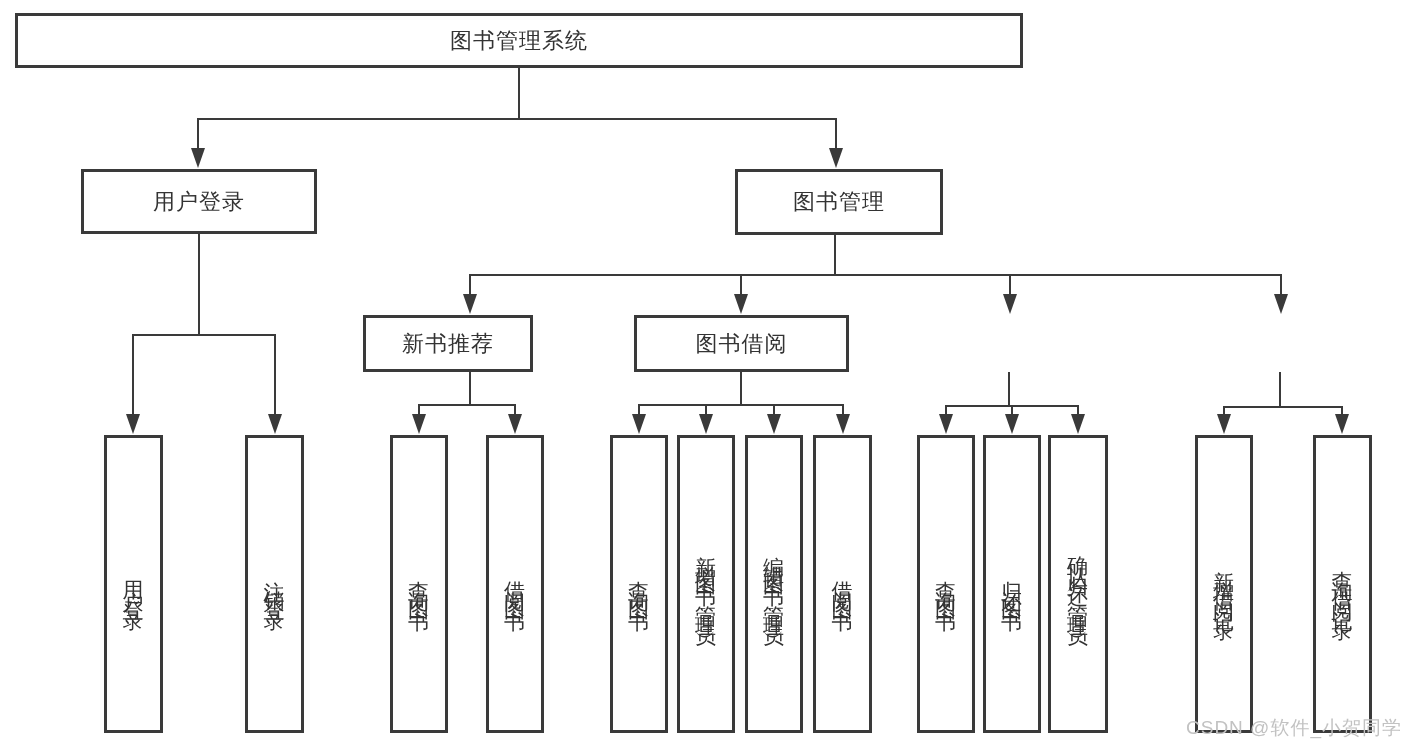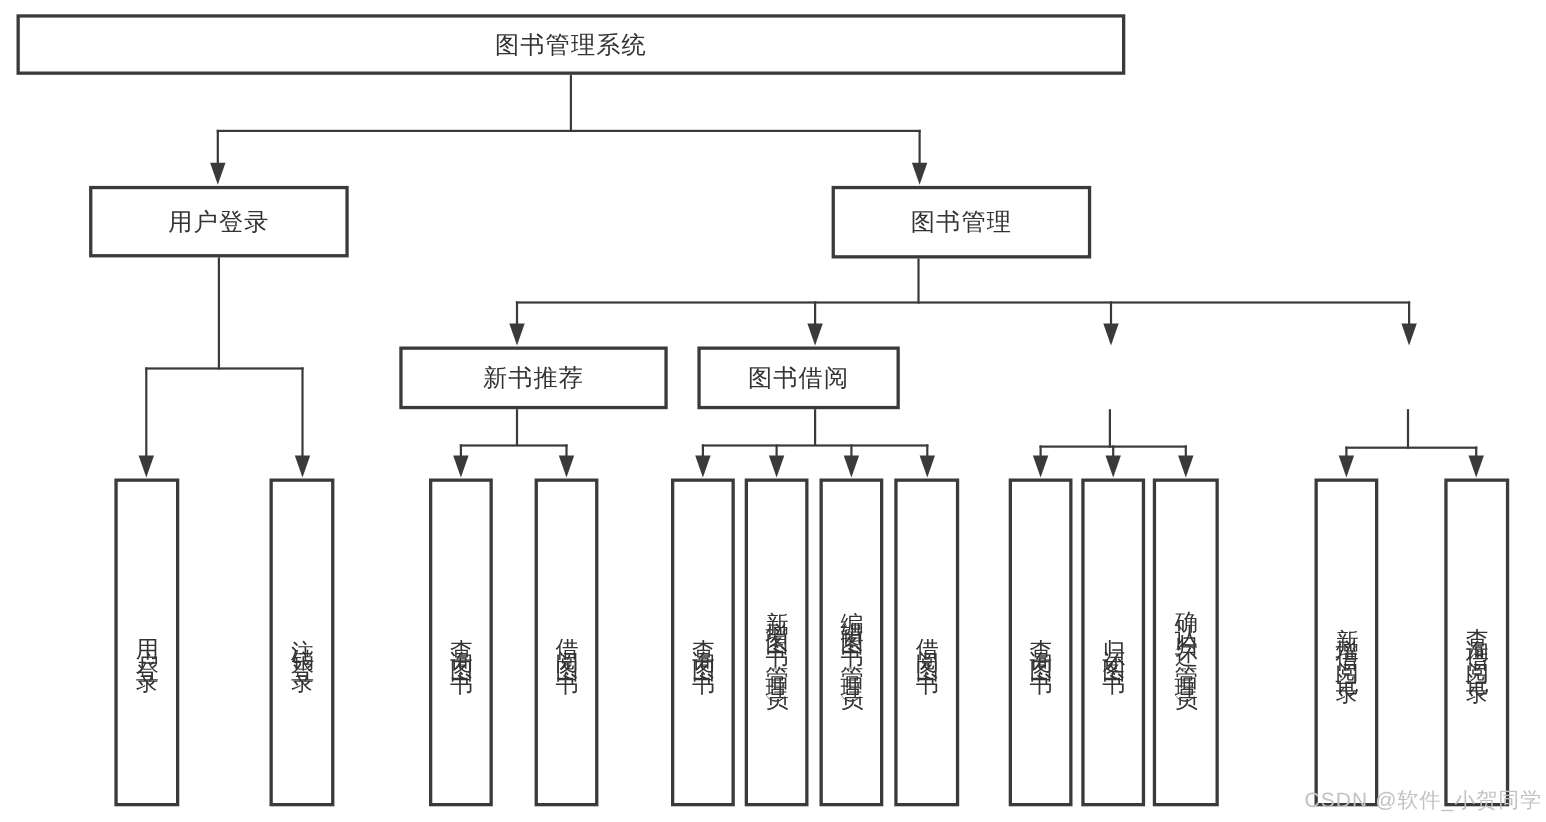--- a/index.html
+++ b/index.html
@@ -39,21 +39,21 @@
   <div class="line" style="left:518px; top:68px; width:2px; height:51px;"></div>
   <div class="line" style="left:197px; top:118px; width:640px; height:2px;"></div>
   <div class="line" style="left:197px; top:118px; width:2px; height:32px;"></div>
   <div class="arrow" style="left:191px; top:148px;"></div>
   <div class="line" style="left:835px; top:118px; width:2px; height:32px;"></div>
   <div class="arrow" style="left:829px; top:148px;"></div>
 
   <div class="box hbox" style="left:81px; top:169px; width:236px; height:65px;">
     <span>用户登录</span>
   </div>
-  <div class="box hbox" style="left:756px; top:169px; width:236px; height:66px;">
+  <div class="box hbox" style="left:735px; top:169px; width:208px; height:66px;">
     <span>图书管理</span>
   </div>
 
   <div class="line" style="left:198px; top:234px; width:2px; height:102px;"></div>
   <div class="line" style="left:132px; top:334px; width:144px; height:2px;"></div>
   <div class="line" style="left:132px; top:334px; width:2px; height:82px;"></div>
   <div class="arrow" style="left:126px; top:414px;"></div>
   <div class="line" style="left:274px; top:334px; width:2px; height:82px;"></div>
   <div class="arrow" style="left:268px; top:414px;"></div>
 
@@ -61,24 +61,24 @@
   <div class="line" style="left:469px; top:274px; width:813px; height:2px;"></div>
   <div class="line" style="left:469px; top:274px; width:2px; height:21px;"></div>
   <div class="arrow" style="left:463px; top:294px;"></div>
   <div class="line" style="left:740px; top:274px; width:2px; height:21px;"></div>
   <div class="arrow" style="left:734px; top:294px;"></div>
   <div class="line" style="left:1009px; top:274px; width:2px; height:21px;"></div>
   <div class="arrow" style="left:1003px; top:294px;"></div>
   <div class="line" style="left:1280px; top:274px; width:2px; height:21px;"></div>
   <div class="arrow" style="left:1274px; top:294px;"></div>
 
-  <div class="box hbox" style="left:363px; top:315px; width:244px; height:57px;">
+  <div class="box hbox" style="left:363px; top:315px; width:170px; height:57px;">
     <span>新书推荐</span>
   </div>
-  <div class="box hbox" style="left:634px; top:315px; width:184px; height:57px;">
+  <div class="box hbox" style="left:634px; top:315px; width:215px; height:57px;">
     <span>图书借阅</span>
   </div>
 
   <div class="line" style="left:469px; top:372px; width:2px; height:33px;"></div>
   <div class="line" style="left:418px; top:404px; width:98px; height:2px;"></div>
   <div class="line" style="left:418px; top:404px; width:2px; height:12px;"></div>
   <div class="arrow" style="left:412px; top:414px;"></div>
   <div class="line" style="left:514px; top:404px; width:2px; height:12px;"></div>
   <div class="arrow" style="left:508px; top:414px;"></div>
 

